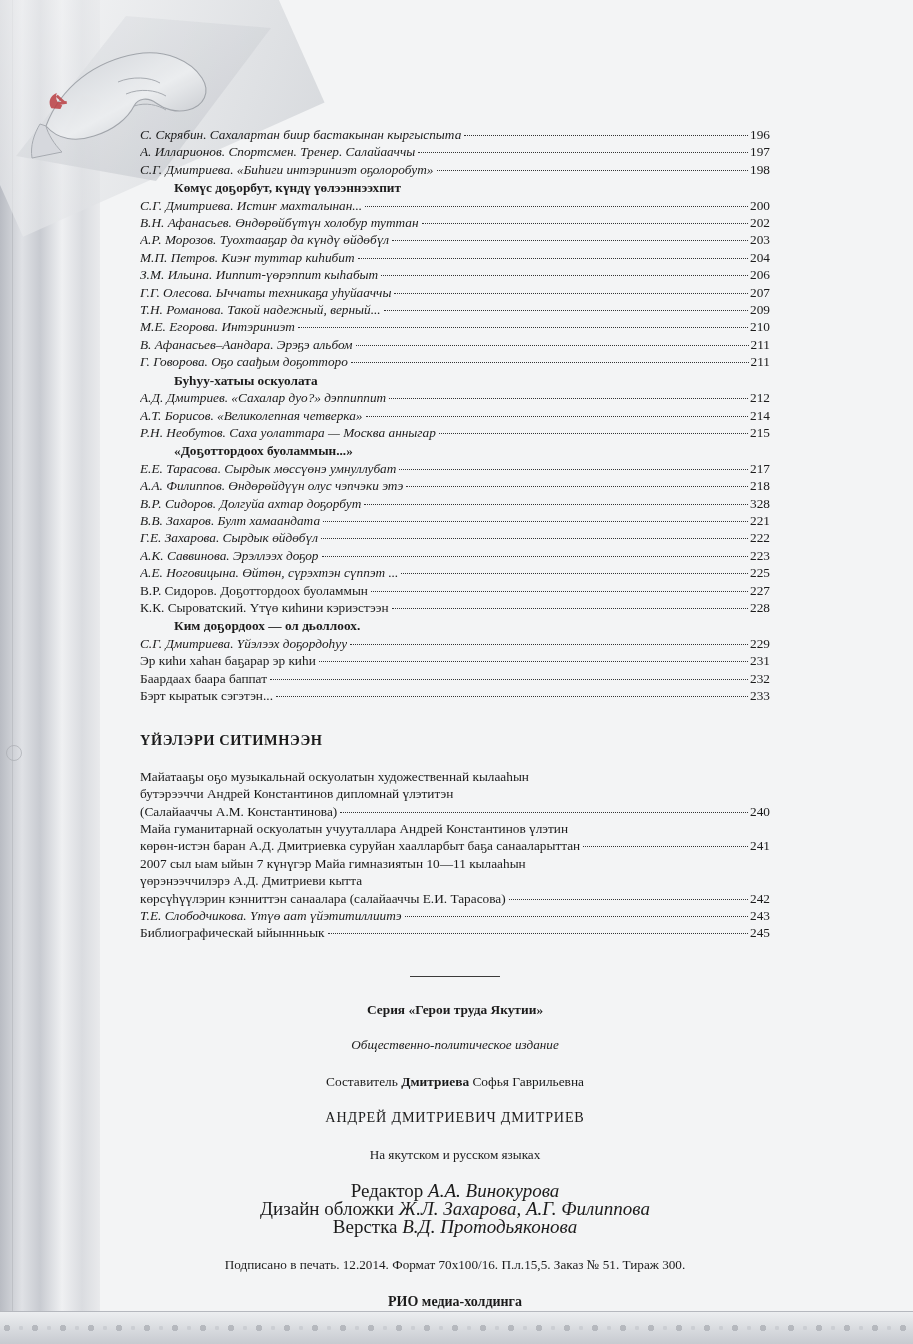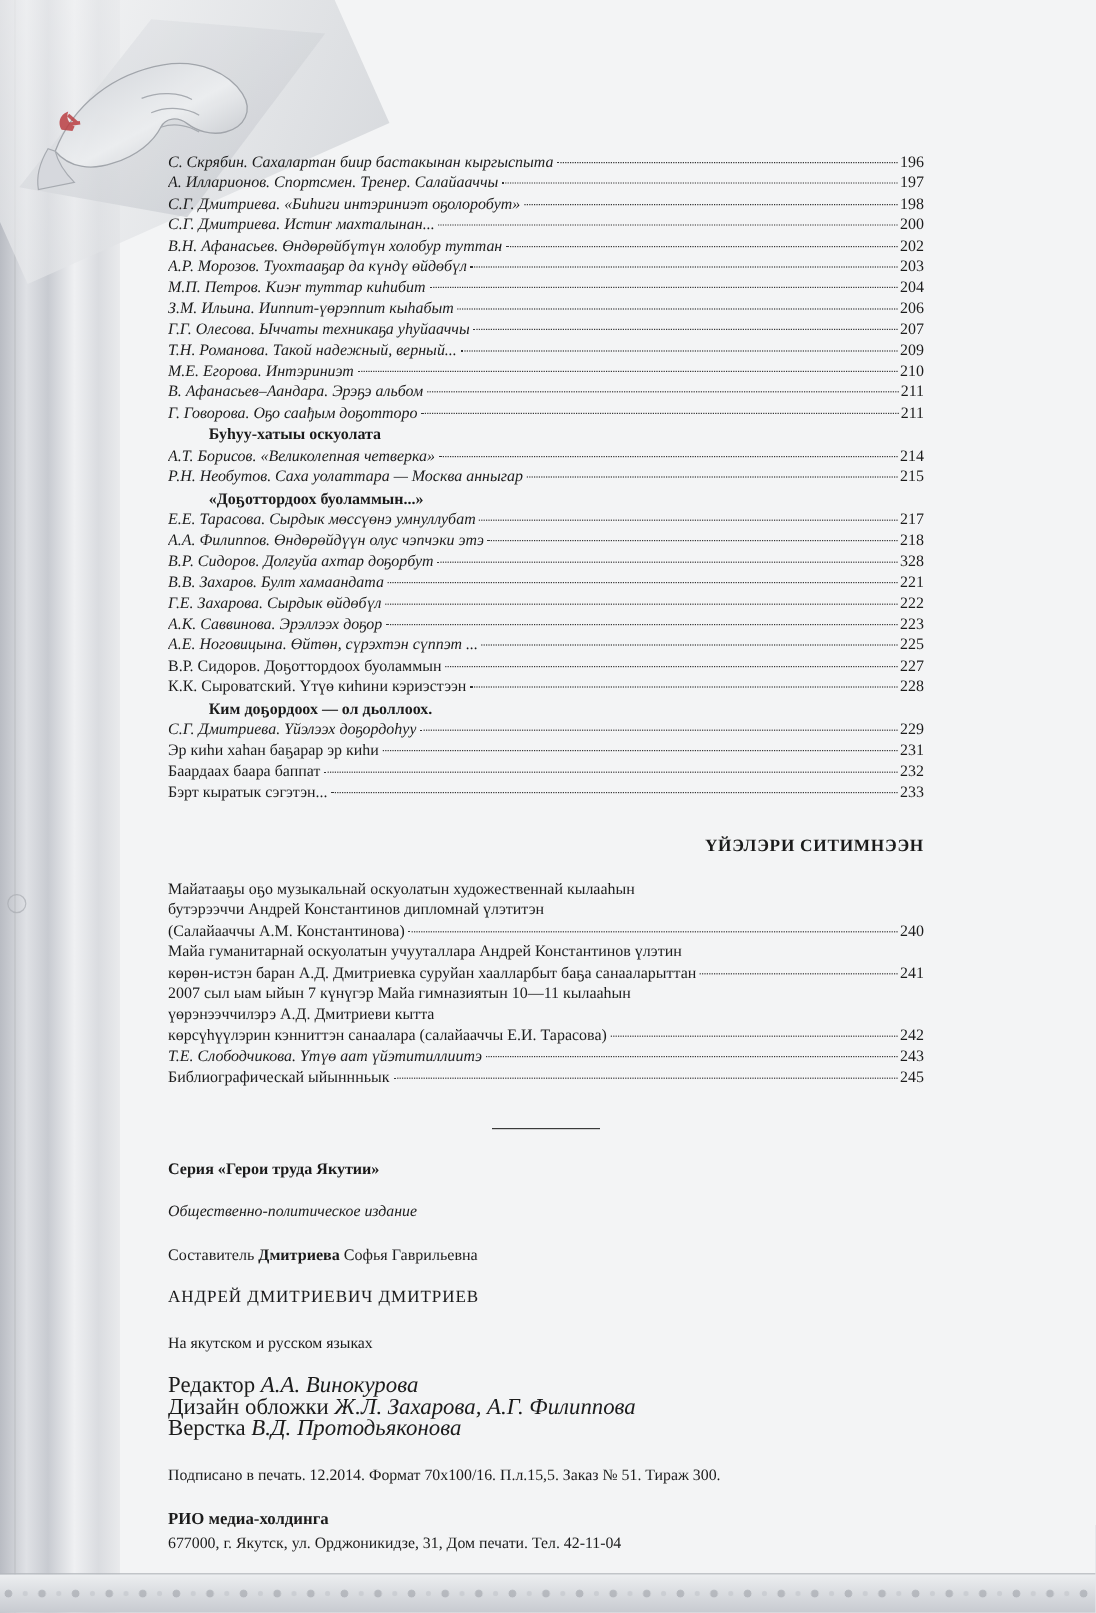--- a/index.html
+++ b/index.html
@@ -123,36 +123,36 @@
   }
   .toc-line.ital .txt { font-style: italic; }
   .section-head {
     font-weight: bold;
     padding-left: 34px;
     margin-top: 1px;
   }
 
   
   .part-title {
-    text-align: right;
+    text-align: left;
     font-weight: bold;
     font-size: 14.4px;
     letter-spacing: .6px;
     margin: 28px 0 18px 0;
   }
   .para-line { white-space: nowrap; }
 
   
   .rule {
     width: 90px;
     height: 1px;
     background: #3a3a3a;
     margin: 34px auto 24px auto;
   }
-  .colophon { text-align: left; }
+  .colophon { text-align: center; }
   .colophon .series { font-weight: bold; font-size: 13.4px; margin-bottom: 18px; }
   .colophon .series .q { font-weight: bold; }
   .colophon .kind { font-style: italic; font-size: 13.2px; margin-bottom: 19px; }
   .colophon .compiler { font-size: 13.4px; margin-bottom: 19px; }
   .colophon .compiler b { font-weight: bold; }
   .colophon .name { font-size: 14.2px; letter-spacing: .8px; margin-bottom: 19px; }
   .colophon .langs { font-size: 13.2px; margin-bottom: 19px; }
   .colophon .credit { font-size: 19px; line-height: 18px; }
   .colophon .credit i { font-style: italic; }
   .colophon .imprint { font-size: 13.2px; margin-top: 20px; }
@@ -207,20 +207,21 @@
       <div class="toc-line ital">
         <span class="txt">А. Илларионов. Спортсмен. Тренер. Салайааччы</span>
         <span class="dots"></span>
         <span class="pg">197</span>
       </div>
       <div class="toc-line ital">
         <span class="txt">С.Г. Дмитриева. «Биһиги интэриниэт оҕолоробут»</span>
         <span class="dots"></span>
         <span class="pg">198</span>
       </div>
+      <div class="section-head">Көмүс доҕорбут, күндү үөлээннээхпит</div>
       <div class="toc-line ital">
         <span class="txt">С.Г. Дмитриева. Истиҥ махталынан...</span>
         <span class="dots"></span>
         <span class="pg">200</span>
       </div>
       <div class="toc-line ital">
         <span class="txt">В.Н. Афанасьев. Өндөрөйбүтүн холобур туттан</span>
         <span class="dots"></span>
         <span class="pg">202</span>
       </div>
@@ -258,20 +259,25 @@
         <span class="txt">В. Афанасьев–Аандара. Эрэҕэ альбом</span>
         <span class="dots"></span>
         <span class="pg">211</span>
       </div>
       <div class="toc-line ital">
         <span class="txt">Г. Говорова. Оҕо саађым доҕотторо</span>
         <span class="dots"></span>
         <span class="pg">211</span>
       </div>
       <div class="section-head">Буһуу-хатыы оскуолата</div>
+      <div class="toc-line ital">
+        <span class="txt">А.Д. Дмитриев. «Сахалар дуо?» дэппиппит</span>
+        <span class="dots"></span>
+        <span class="pg">212</span>
+      </div>
       <div class="toc-line ital">
         <span class="txt">А.Т. Борисов. «Великолепная четверка»</span>
         <span class="dots"></span>
         <span class="pg">214</span>
       </div>
       <div class="toc-line ital">
         <span class="txt">Р.Н. Необутов. Саха уолаттара — Москва анныгар</span>
         <span class="dots"></span>
         <span class="pg">215</span>
       </div>

